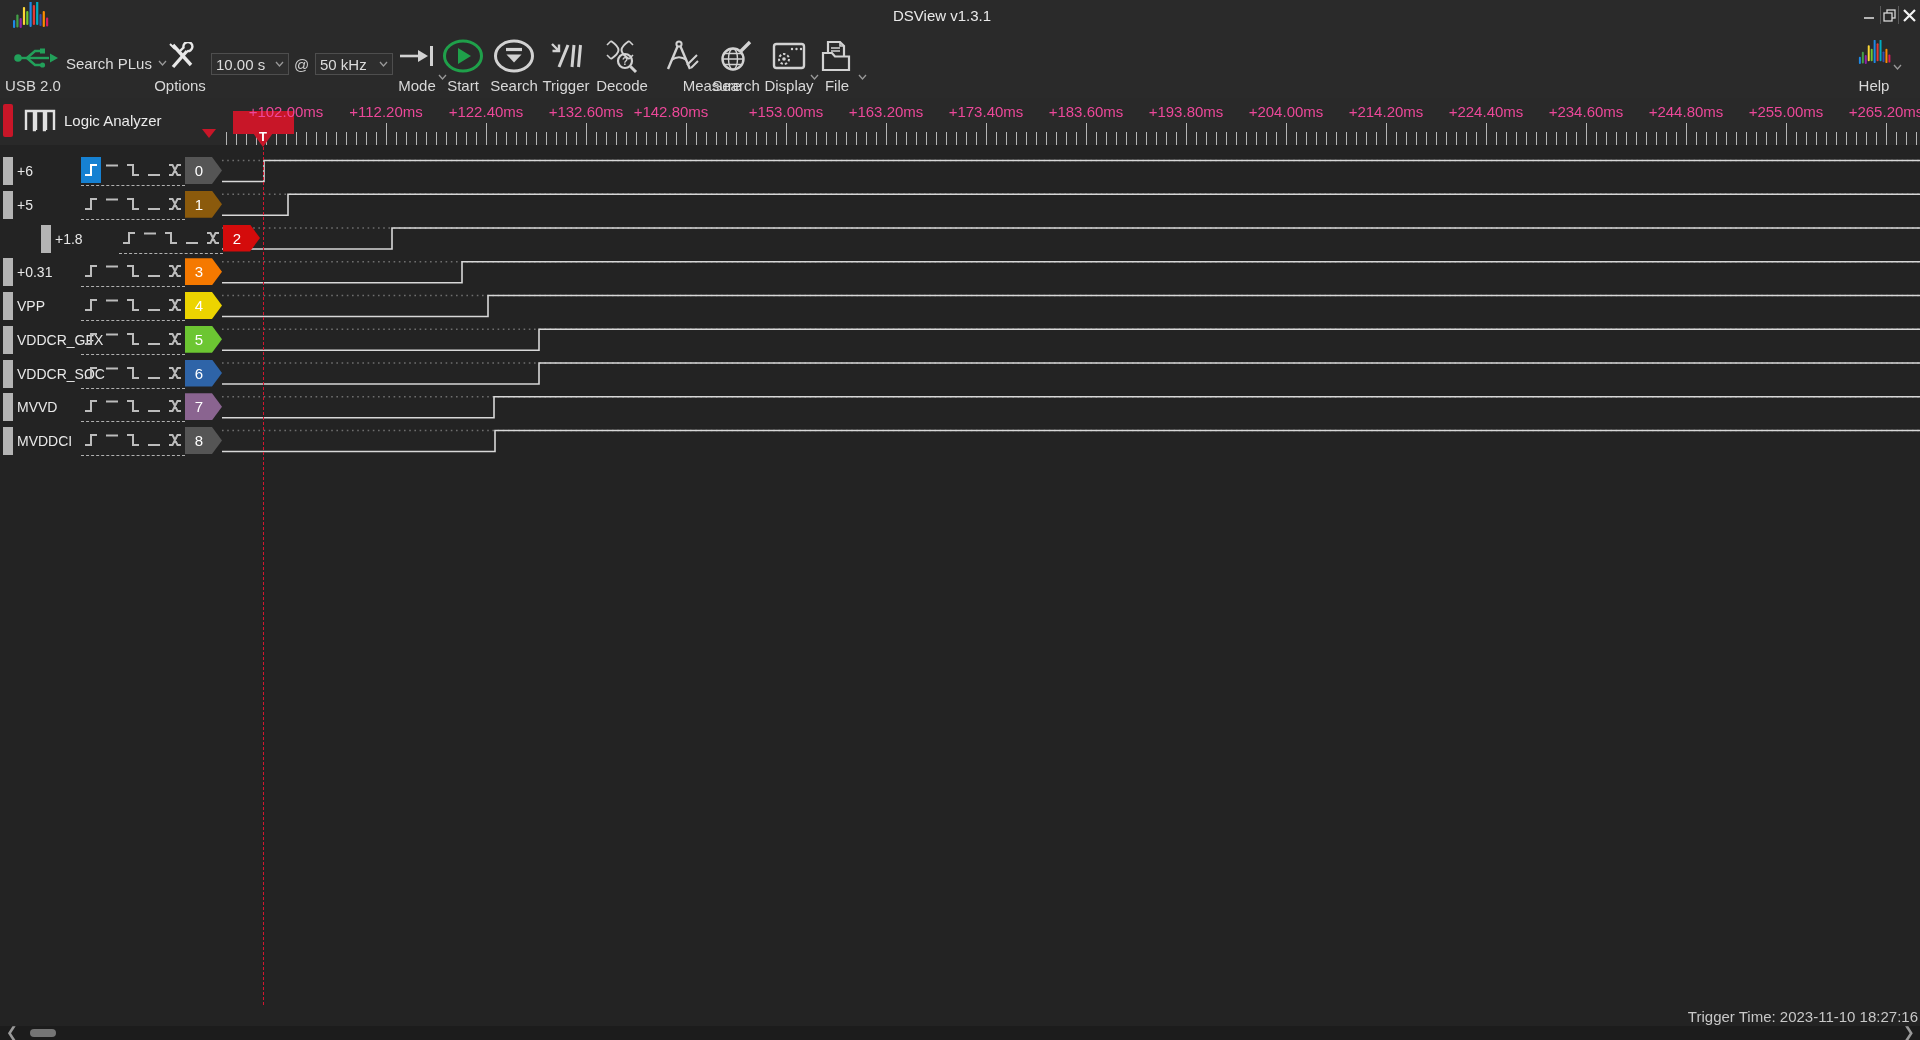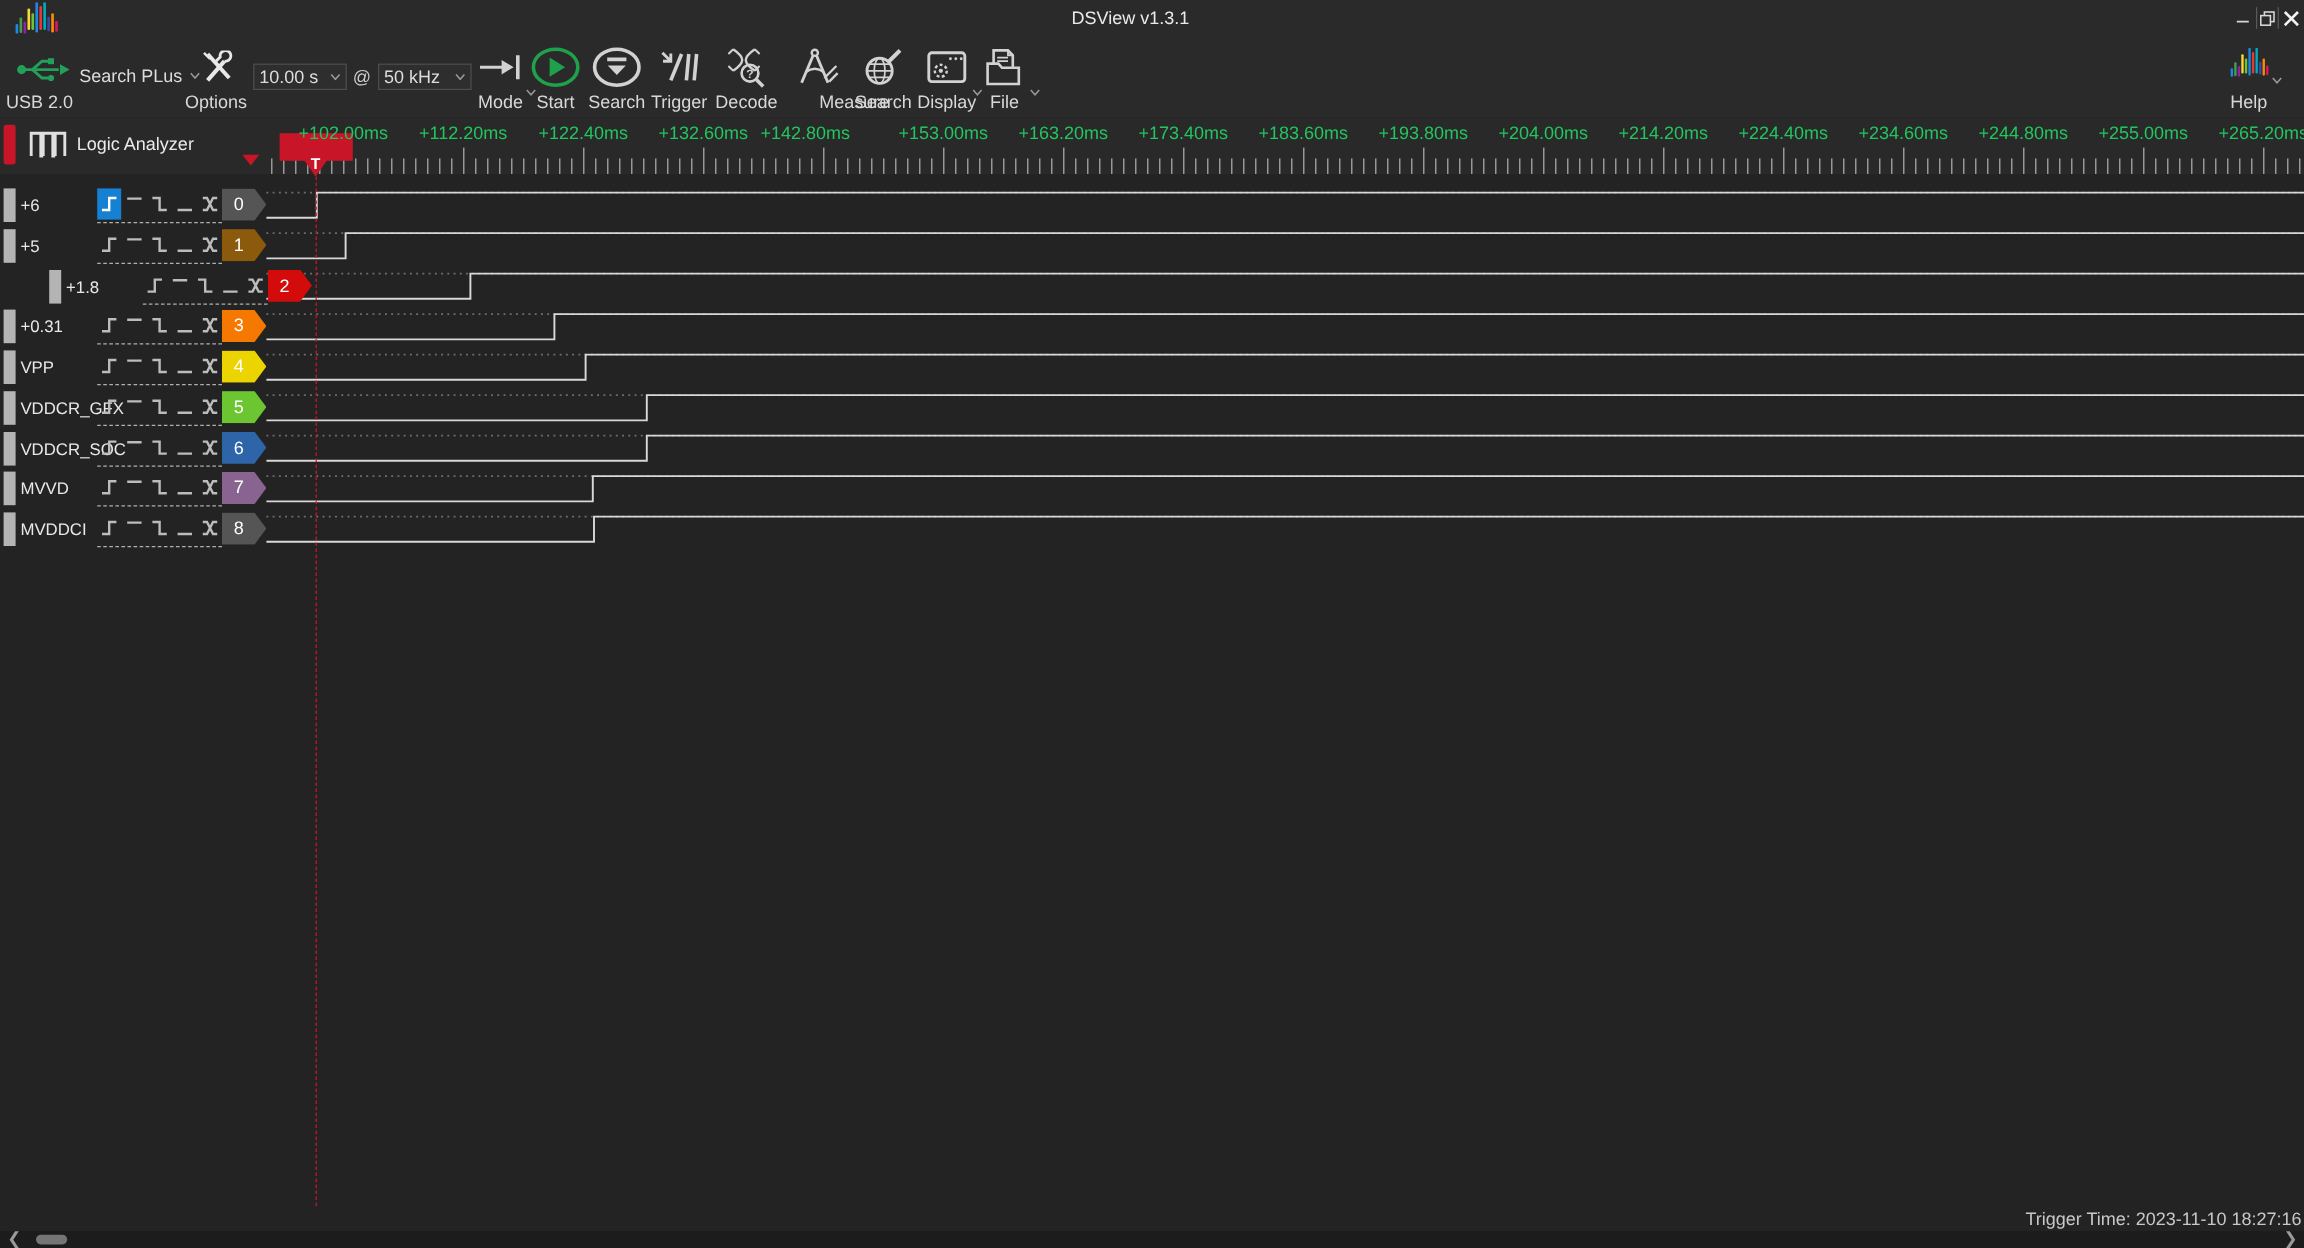--- a/index.html
+++ b/index.html
@@ -10,21 +10,21 @@
   .abs{position:absolute;}
   .title{position:absolute;left:893px;top:7px;font-size:15px;color:#eaeaea;}
   .winbtn{position:absolute;top:0;height:30px;display:flex;align-items:center;justify-content:center;}
   .sep{position:absolute;top:6px;width:1px;height:18px;background:#5a5a5a;}
   .tb-label{position:absolute;top:77px;width:120px;text-align:center;font-size:15px;color:#d8d8d8;}
   .combo{position:absolute;top:53px;height:20px;display:flex;align-items:center;gap:6px;
          font-size:15px;color:#dcdcdc;padding:0 4px;}
   .combo.boxed{border:1px solid #4e4e4e;background:#2e2e2e;}
   .chev{width:9px;height:6px;flex:0 0 auto;}
   .tbtn{position:absolute;top:36px;width:64px;height:40px;display:flex;align-items:center;justify-content:center;}
-  .ruler-label{position:absolute;top:5px;width:90px;text-align:center;font-size:15px;color:#22c55e;z-index:3;}
+  .ruler-label{position:absolute;top:5px;width:90px;text-align:center;font-size:15px;color:#ec4899;z-index:3;}
   .tick{position:absolute;width:1px;background:#b4b4b4;z-index:1;}
   .tflag{position:absolute;background:#c81628;z-index:2;}
   .tflag-tri{position:absolute;width:0;height:0;border-left:10px solid transparent;
              border-right:10px solid transparent;border-top:14px solid #c81628;z-index:2;}
   .tlabel{position:absolute;color:#fff;font-size:13px;font-weight:bold;z-index:4;}
   .red-chevron{position:absolute;width:0;height:0;border-left:7px solid transparent;
                border-right:7px solid transparent;border-top:9px solid #c81628;z-index:2;}
   .la-redbar{position:absolute;left:3px;top:104px;width:10px;height:33px;background:#c81628;border-radius:2px;}
   .la-title{position:absolute;left:64px;top:112px;font-size:15px;color:#eaeaea;}
   .ch-row{position:absolute;left:0;width:230px;height:34px;}

